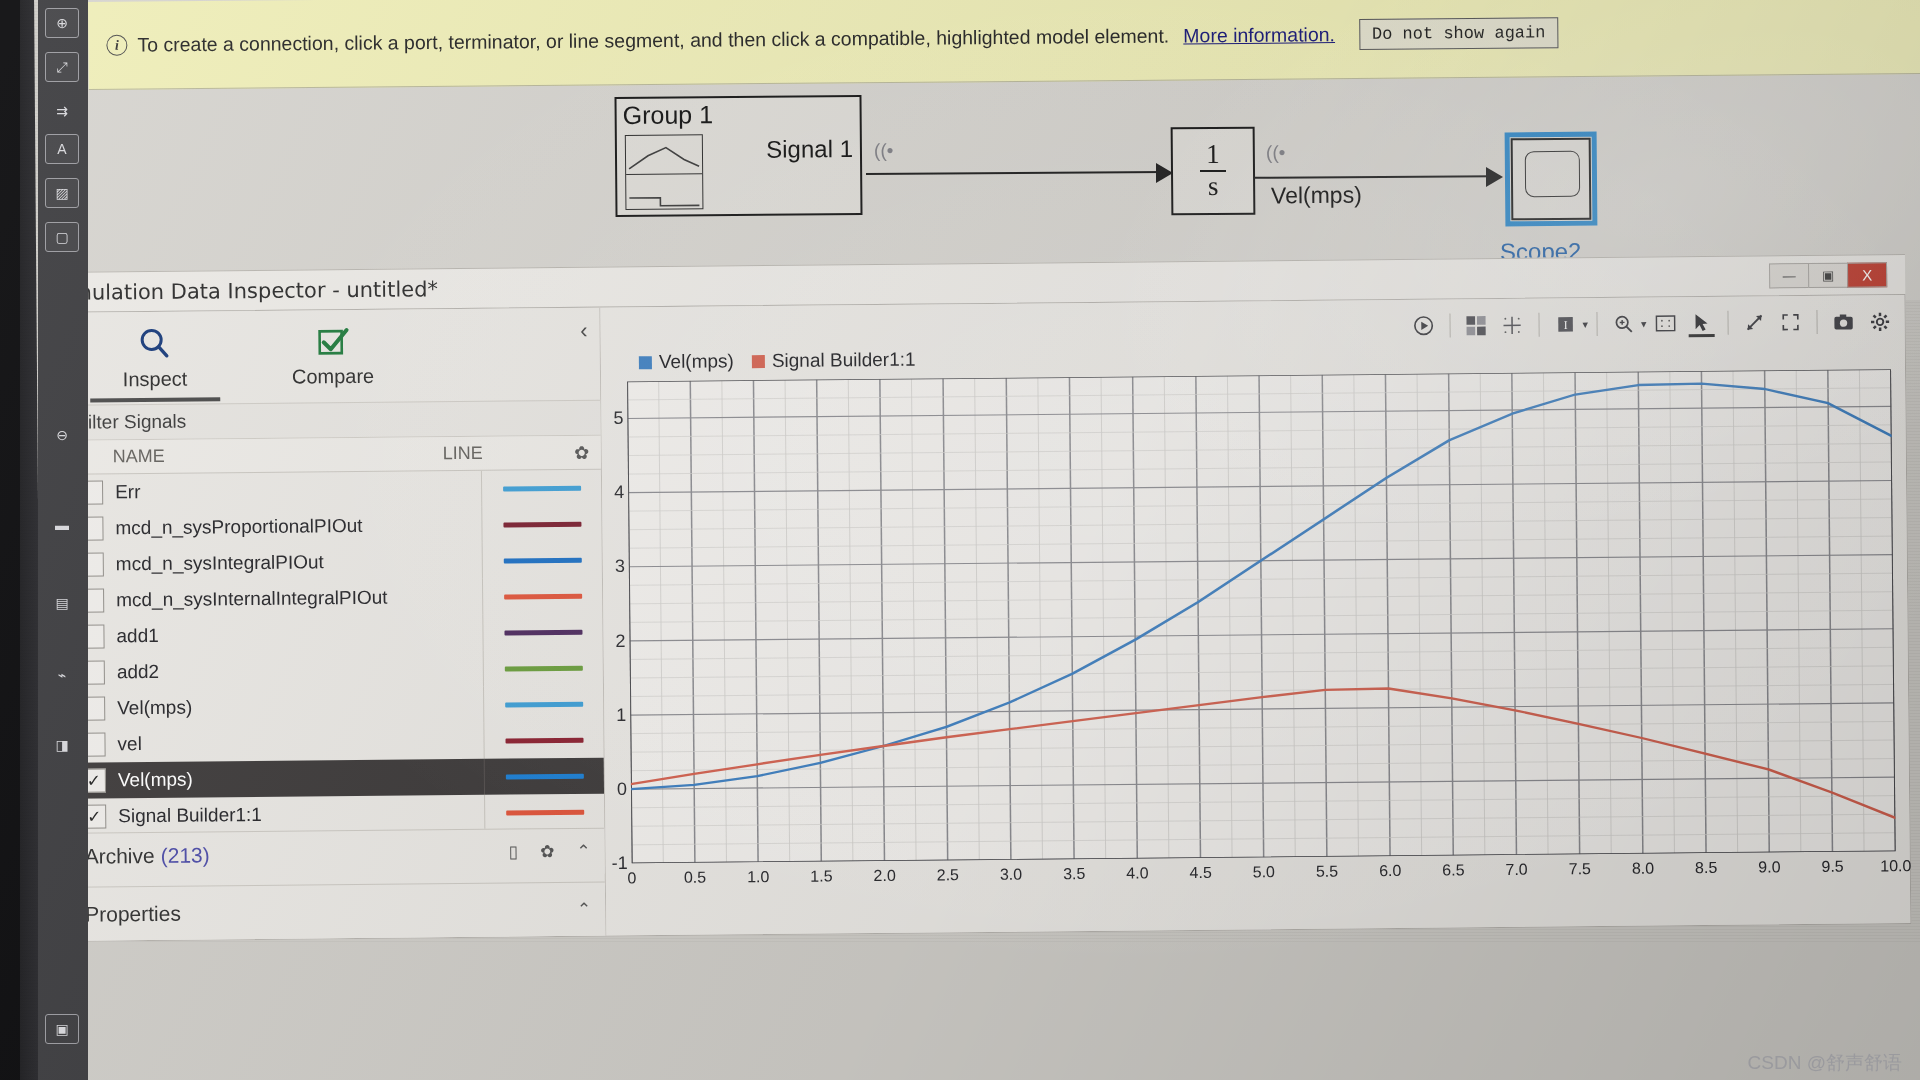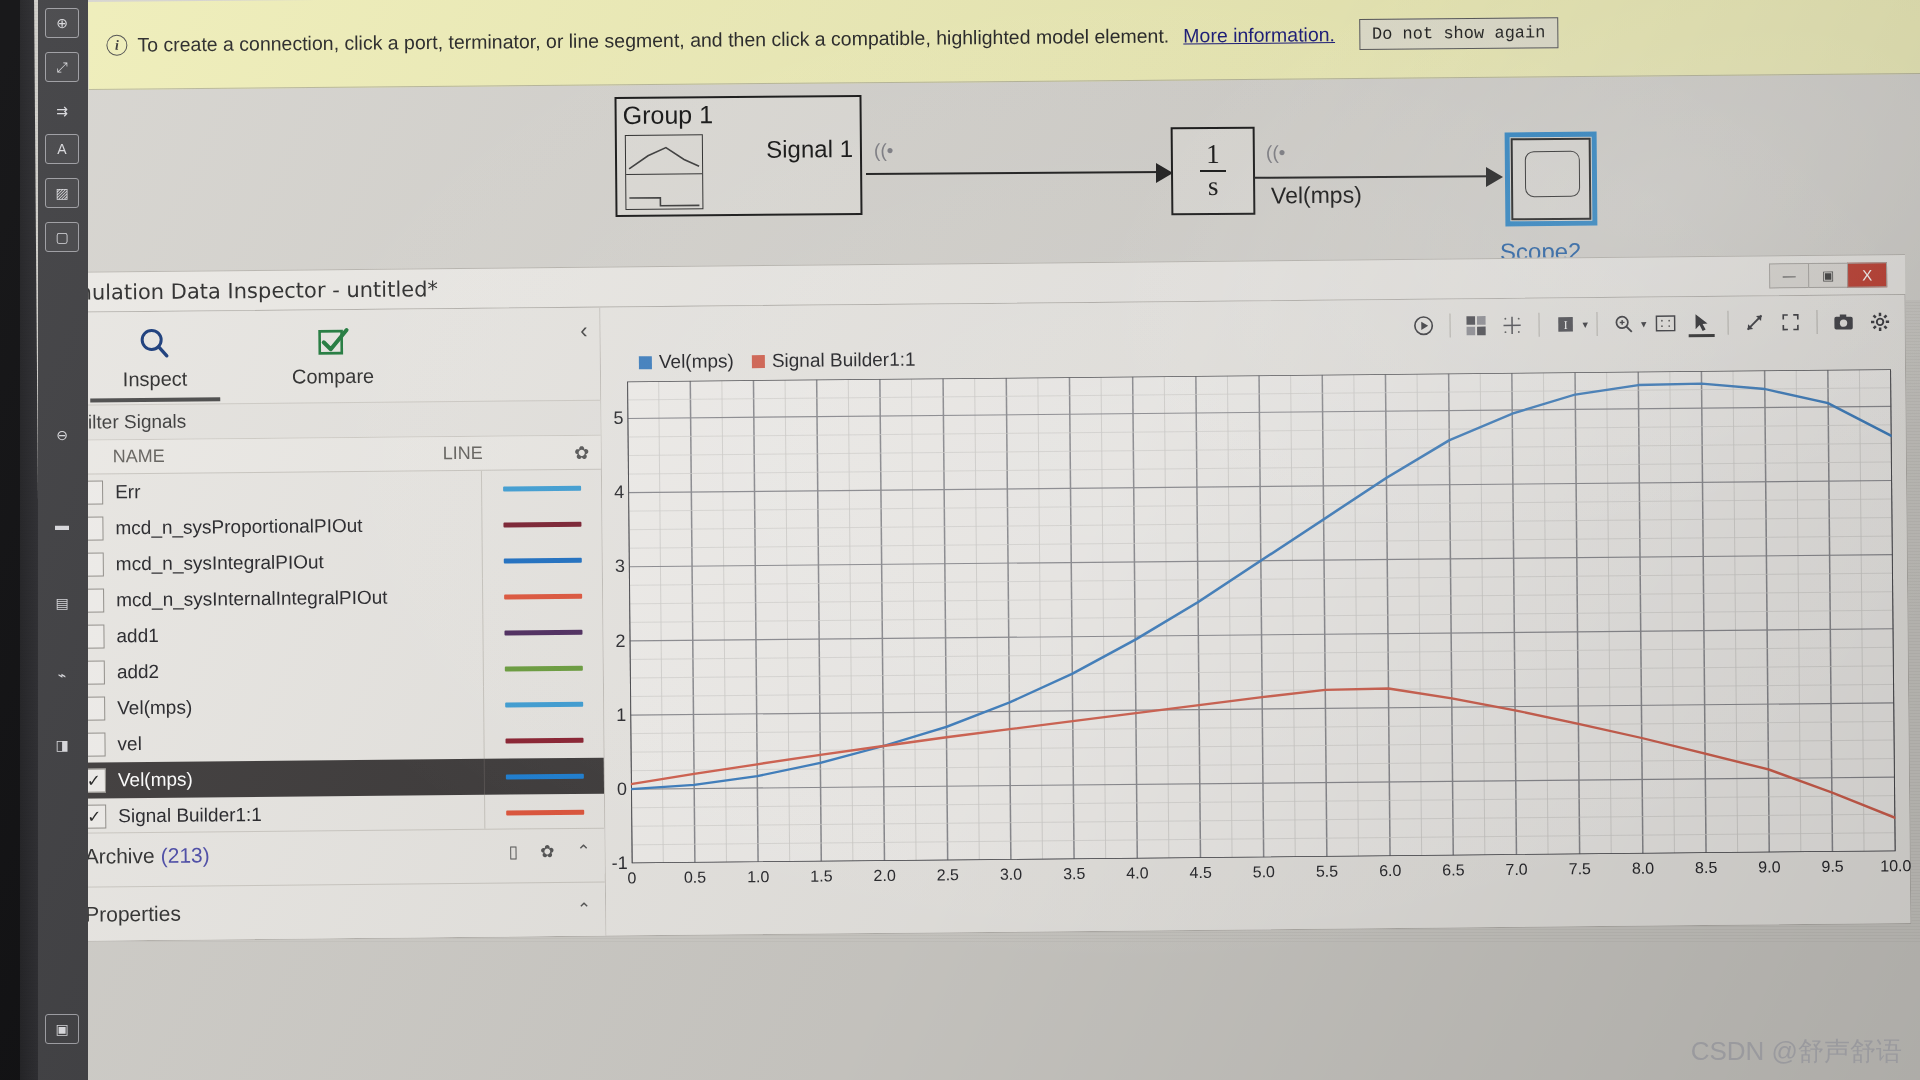--- a/index.html
+++ b/index.html
@@ -267,22 +267,22 @@
   .xaxis-labels { position: absolute; left: 0; bottom: -34px; width: 100%; height: 28px; }
   .xtick { position: absolute; font-size: 16px; color: #2a2a2e; transform: translateX(-50%); }
 
   .photo-noise {
     position: absolute; inset: 0;
     background-image:
       repeating-linear-gradient(0deg, rgba(0,0,0,0.035) 0px, rgba(0,0,0,0.035) 1px, rgba(255,255,255,0) 1px, rgba(255,255,255,0) 3px);
     pointer-events: none;
   }
   .watermark {
-    position: absolute; right: 18px; bottom: 11px;
-    font-size: 26px; color: #9a9a9e; z-index: 70;
+    position: absolute; right: 18px; bottom: 4px;
+    font-size: 19px; color: #9a9a9e; z-index: 70;
   }
   .bottom-strip {
     position: absolute; left: 88px; top: 942px; width: 1832px; height: 138px;
     background: #cfcdc8; z-index: 12;
   }
   .rail-bottom-ico {
     position: absolute; left: 45px; top: 1014px; width: 34px; height: 30px;
     border: 1px solid #9b9ba0; border-radius: 3px; color: #d8d8dc;
     display: flex; align-items: center; justify-content: center; font-size: 14px;
     z-index: 31;

